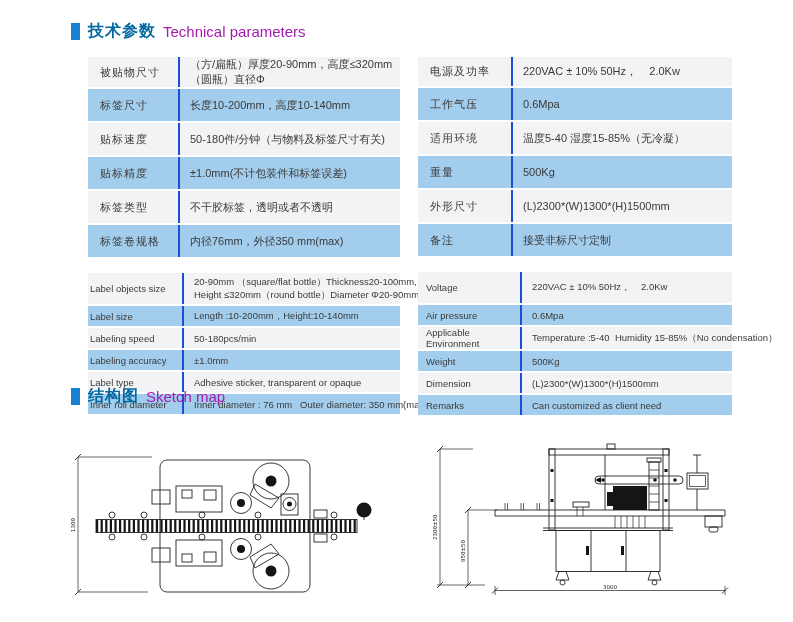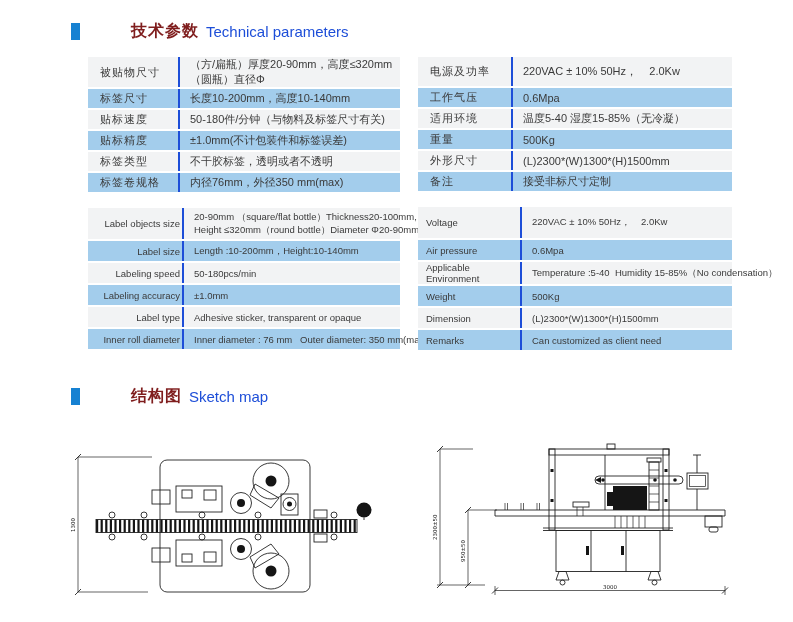--- a/index.html
+++ b/index.html
@@ -2,40 +2,40 @@
 <html><head>
 <meta charset="utf-8">
 <style>
   html,body{margin:0;padding:0;}
   body{
     width:793px;height:622px;background:#ffffff;position:relative;overflow:hidden;
     font-family:"Liberation Sans","DejaVu Sans",sans-serif;color:#333;
   }
   .section-title{position:absolute;left:71px;display:flex;align-items:center;}
   .bullet{width:9px;height:17px;background:#1681d2;margin-right:8px;}
-  .t-zh{font-size:16px;font-weight:bold;color:#7f1d1d;letter-spacing:1px;margin-left:43px;}
-  .t-en{font-size:15px;color:#1d4ed8;margin-left:7px;}
+  .t-zh{font-size:16px;font-weight:bold;color:#0369a1;letter-spacing:1px;}
+  .t-en{font-size:15px;color:#a21caf;margin-left:7px;}
   #title-tech{top:21px;}
   #title-sketch{top:386px;}
 
   .tables{position:absolute;left:88px;top:55px;display:flex;gap:18px;}
   .tcol{display:flex;flex-direction:column;gap:12px;}
   table{border-collapse:separate;border-spacing:0 2px;table-layout:fixed;}
   .tbl-l{width:312px;}
   .tbl-r{width:314px;}
   td{vertical-align:middle;padding:0 8px;}
   tr.light td{background:#f2f3f4;}
   tr.blue td{background:#a3cdec;}
   td.lbl{border-right:2px solid #1d4ed8;}
-  .cn td{font-size:11px;height:19px;color:#3a3a3a;}
+  .cn td{font-size:11px;height:32px;color:#3a3a3a;}
   .cn tr.tall td{height:29px;}
   .cn td.lbl{padding-left:12px;letter-spacing:1px;}
   .en td{font-size:9.5px;height:20px;color:#3a3a3a;}
   .en tr.tall td{height:31px;}
-  .en-left td.lbl{text-align:right;padding:0 2px;}
+  .en-left td.lbl{text-align:left;padding:0 2px;}
   td.val{white-space:pre;padding-left:10px;overflow:visible;}
   .cn .c-lbl{width:92px;} .cn-r .c-lbl{width:95px;}
   .en-left .c-lbl{width:96px;} .en-right .c-lbl{width:104px;}
 
   .sketches{position:absolute;left:52px;top:424px;display:flex;gap:26px;}
   svg .ln{stroke:#222;fill:none;stroke-width:0.9;}
   svg .thin{stroke:#222;fill:none;stroke-width:0.7;}
   svg .fillb{fill:#151515;stroke:none;}
   svg .hatch{stroke:#151515;fill:none;}
   svg .wht{fill:#fff;stroke:#222;stroke-width:0.9;}

